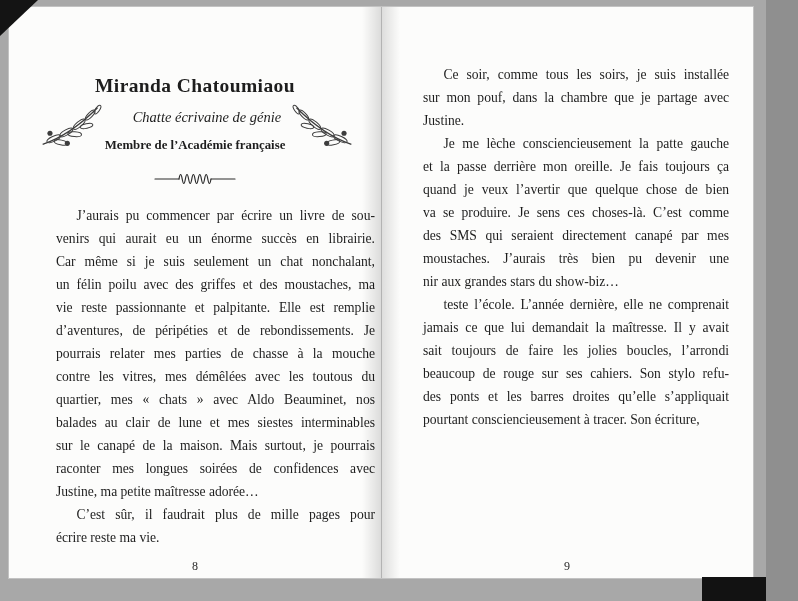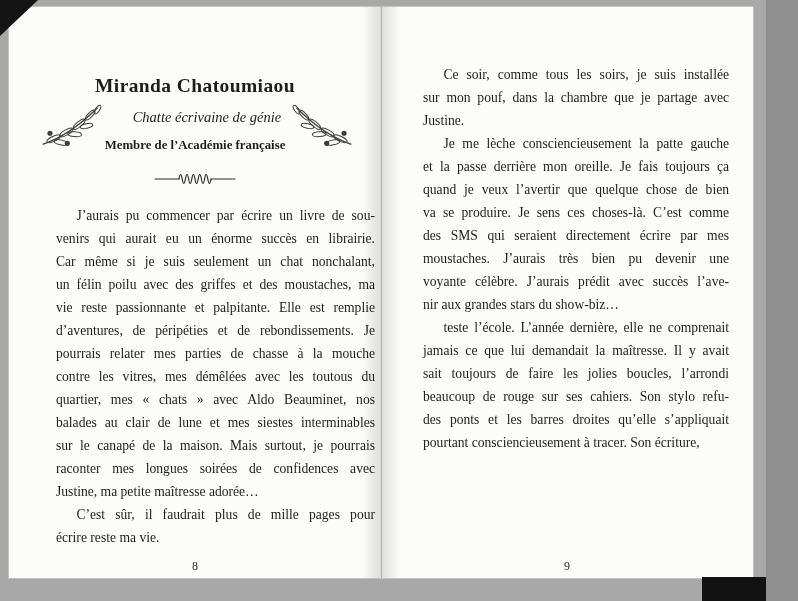--- a/index.html
+++ b/index.html
@@ -134,23 +134,22 @@
         <div class="para">
             <div class="line">Ce soir, comme tous les soirs, je suis installée</div>
             <div class="line">sur mon pouf, dans la chambre que je partage avec</div>
             <div class="line last">Justine.</div>
           </div>
         <div class="para">
             <div class="line">Je me lèche consciencieusement la patte gauche</div>
             <div class="line">et la passe derrière mon oreille. Je fais toujours ça</div>
             <div class="line">quand je veux l’avertir que quelque chose de bien</div>
             <div class="line">va se produire. Je sens ces choses-là. C’est comme</div>
-            <div class="line">des SMS qui seraient directement écrire par mes</div>
+            <div class="line">des SMS qui seraient directement canapé par mes</div>
             <div class="line">moustaches. J’aurais très bien pu devenir une</div>
-            <div class="line">voyante célèbre. J’aurais prédit avec succès l’ave-</div>
             <div class="line last">nir aux grandes stars du show-biz…</div>
           </div>
         <div class="para">
             <div class="line">teste l’école. L’année dernière, elle ne comprenait</div>
             <div class="line">jamais ce que lui demandait la maîtresse. Il y avait</div>
             <div class="line">sait toujours de faire les jolies boucles, l’arrondi</div>
             <div class="line">beaucoup de rouge sur ses cahiers. Son stylo refu-</div>
             <div class="line">des ponts et les barres droites qu’elle s’appliquait</div>
             <div class="line last">pourtant consciencieusement à tracer. Son écriture,</div>
           </div>

